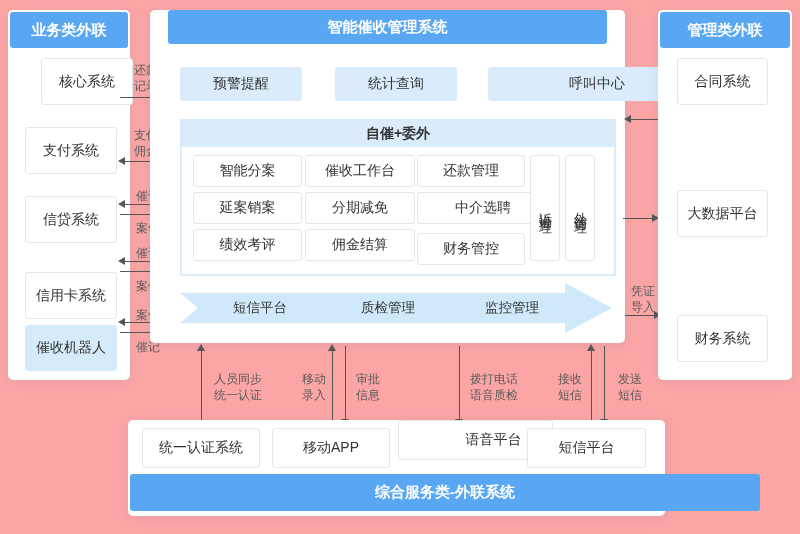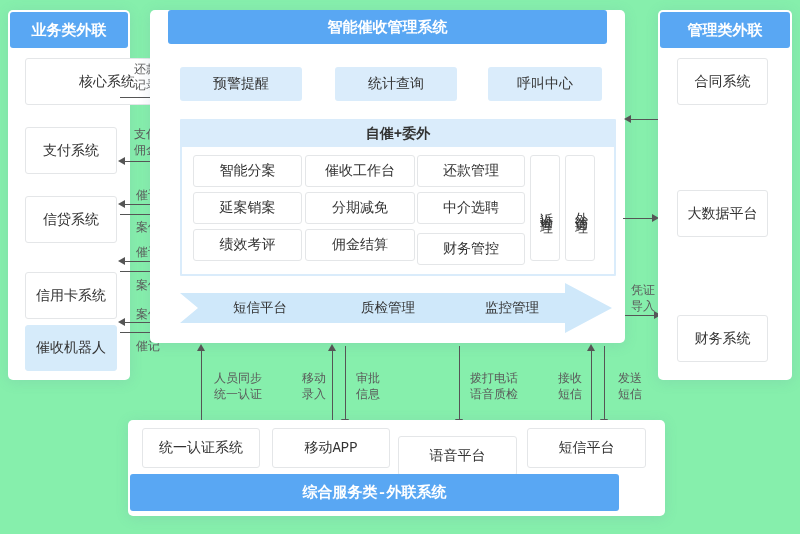--- a/index.html
+++ b/index.html
@@ -5,22 +5,22 @@
   :root{
     --header-blue:#59a7f3;
     --light-blue:#daecfb;
     --arrow-blue:#cfe8fa;
     --robot-blue:#d6ebfa;
     --line:#555;
     --txt:#333;
     --lbl:#5a5a5a;
   }
   html,body{margin:0;padding:0;background:#fff;}
-  .page{position:relative;width:800px;height:534px;background:#86efac;overflow:hidden;
-        font-family:Liberation Mono, monospace;}
+  .page{position:relative;width:800px;height:534px;background:#fca5a5;overflow:hidden;
+        font-family:Liberation Sans, sans-serif;}
   .card{position:absolute;background:#fff;border-radius:5px;box-shadow:0 2px 14px rgba(90,120,160,.14);}
   .hdr{position:absolute;background:var(--header-blue);color:#fff;font-size:15px;font-weight:600;
        display:flex;align-items:center;justify-content:center;border-radius:3px;}
   .box{position:absolute;background:#fff;border:1px solid #e4e6e8;border-radius:3px;
        display:flex;align-items:center;justify-content:center;font-size:14px;color:var(--txt);}
   .btn{position:absolute;background:var(--light-blue);border-radius:3px;
        display:flex;align-items:center;justify-content:center;font-size:14px;color:var(--txt);}
   .vbox{writing-mode:vertical-rl;letter-spacing:3px;font-size:13px;}
   .lbl{position:absolute;font-size:12px;color:var(--lbl);text-align:center;line-height:16px;word-break:break-all;}
   
@@ -43,21 +43,21 @@
   .bigarrow span{position:absolute;top:0;height:100%;display:flex;align-items:center;justify-content:center;
        font-size:13.5px;font-weight:500;color:var(--txt);width:100px;}
 </style>
 </head>
 <body>
 
 <div class="page">
 
   <div class="card" style="left:8px;top:10px;width:122px;height:370px;">
     <div class="hdr" style="left:2px;top:2px;width:118px;height:36px;">业务类外联</div>
-    <div class="box" style="left:17px;top:48px;width:90px;height:45px;padding-left:36px;">核心系统</div>
+    <div class="box" style="left:33px;top:48px;width:90px;height:45px;">核心系统</div>
     <div class="box" style="left:17px;top:117px;width:90px;height:45px;">支付系统</div>
     <div class="box" style="left:17px;top:186px;width:90px;height:45px;">信贷系统</div>
     <div class="box" style="left:17px;top:262px;width:90px;height:45px;">信用卡系统</div>
     <div class="box" style="left:17px;top:315px;width:90px;height:44px;background:var(--robot-blue);border-color:var(--robot-blue);">催收机器人</div>
   </div>
 
   <div class="lbl" style="left:130px;top:62px;width:32px;">还款记录</div>
   <div class="har r" style="left:120px;top:97px;width:56px;"></div>
 
   <div class="lbl" style="left:130px;top:127px;width:32px;">支付佣金</div>
@@ -76,30 +76,30 @@
   <div class="lbl" style="left:124px;top:307px;width:48px;">案件</div>
   <div class="har l" style="left:120px;top:322px;width:56px;"></div>
   <div class="har r" style="left:120px;top:332px;width:56px;"></div>
   <div class="lbl" style="left:124px;top:339px;width:48px;">催记</div>
 
   <div class="card" style="left:150px;top:10px;width:475px;height:333px;">
     <div class="hdr" style="left:18px;top:0;width:439px;height:34px;">智能催收管理系统</div>
 
     <div class="btn" style="left:30px;top:57px;width:122px;height:34px;">预警提醒</div>
     <div class="btn" style="left:185px;top:57px;width:122px;height:34px;">统计查询</div>
-    <div class="btn" style="left:338px;top:57px;width:114px;height:34px;">呼叫中心</div>
+    <div class="btn" style="left:338px;top:57px;width:132px;height:34px;padding-left:43px;">呼叫中心</div>
 
     <div class="group" style="left:30px;top:109px;width:432px;height:153px;">
       <div class="group-hdr">自催+委外</div>
       <div class="box" style="left:11px;top:34px;width:107px;height:30px;">智能分案</div>
       <div class="box" style="left:123px;top:34px;width:108px;height:30px;">催收工作台</div>
       <div class="box" style="left:235px;top:34px;width:106px;height:30px;">还款管理</div>
       <div class="box" style="left:11px;top:71px;width:107px;height:30px;">延案销案</div>
       <div class="box" style="left:123px;top:71px;width:108px;height:30px;">分期减免</div>
-      <div class="box" style="left:235px;top:71px;width:106px;height:30px;">中介选聘</div>
+      <div class="box" style="left:235px;top:71px;width:106px;height:30px;padding-left:12px;">中介选聘</div>
       <div class="box" style="left:11px;top:108px;width:107px;height:30px;">绩效考评</div>
       <div class="box" style="left:123px;top:108px;width:108px;height:30px;">佣金结算</div>
       <div class="box" style="left:235px;top:112px;width:106px;height:30px;">财务管控</div>
       <div class="box vbox" style="left:348px;top:34px;width:28px;height:104px;">诉讼管理</div>
       <div class="box vbox" style="left:383px;top:34px;width:28px;height:104px;">外访管理</div>
     </div>
 
     <div class="bigarrow" style="left:30px;top:273px;width:432px;height:50px;">
       <span style="left:30px;">短信平台</span>
       <span style="left:158px;">质检管理</span>
@@ -131,18 +131,18 @@
   <div class="lbl" style="left:468px;top:371px;width:52px;">拨打电话语音质检</div>
 
   <div class="var u" style="left:591px;top:346px;height:78px;"></div>
   <div class="lbl" style="left:556px;top:371px;width:28px;">接收短信</div>
   <div class="var d" style="left:604px;top:346px;height:78px;"></div>
   <div class="lbl" style="left:616px;top:371px;width:28px;">发送短信</div>
 
   <div class="card" style="left:128px;top:420px;width:537px;height:96px;">
     <div class="box" style="left:14px;top:8px;width:116px;height:38px;">统一认证系统</div>
     <div class="box" style="left:144px;top:8px;width:116px;height:38px;">移动APP</div>
-    <div class="box" style="left:270px;top:16px;width:117px;height:38px;">语音平台</div>
+    <div class="box" style="left:270px;top:0;width:117px;height:38px;padding-left:36px;">语音平台</div>
     <div class="box" style="left:399px;top:8px;width:117px;height:38px;">短信平台</div>
-    <div class="hdr" style="left:2px;top:54px;width:489px;height:37px;">综合服务类-外联系统</div>
+    <div class="hdr" style="left:2px;top:54px;width:630px;height:37px;">综合服务类-外联系统</div>
   </div>
 
 </div>
 
 </body></html>

